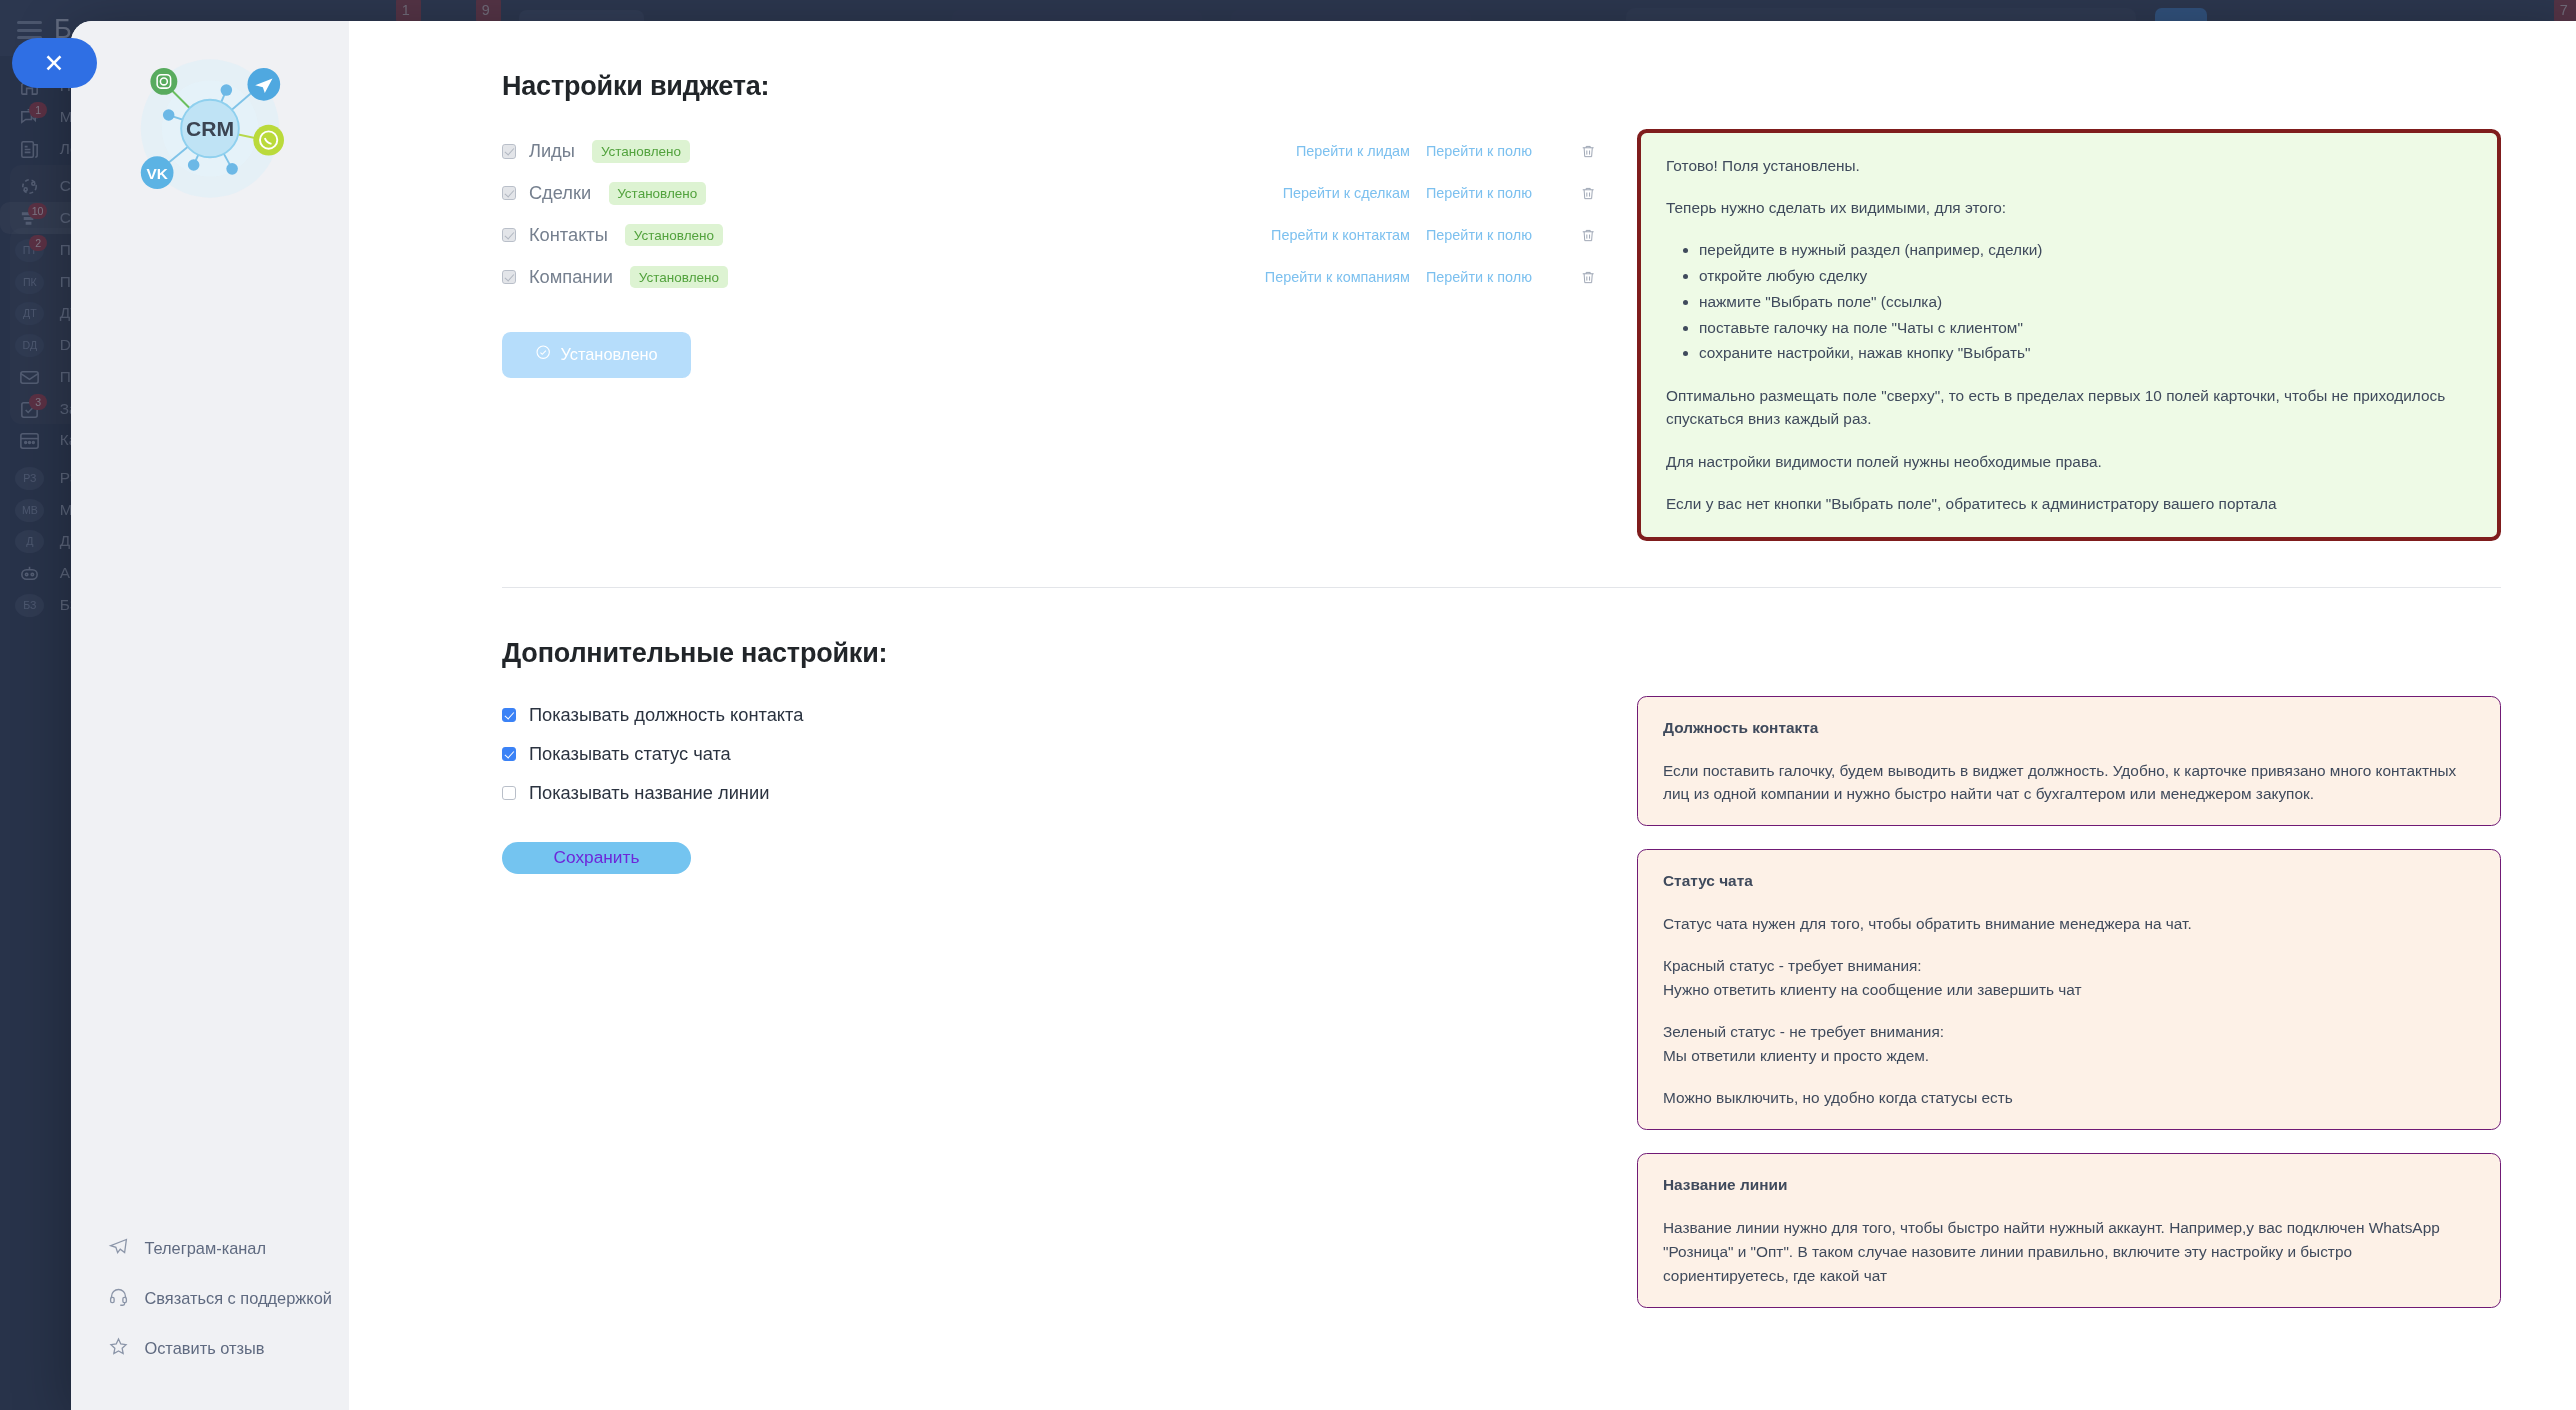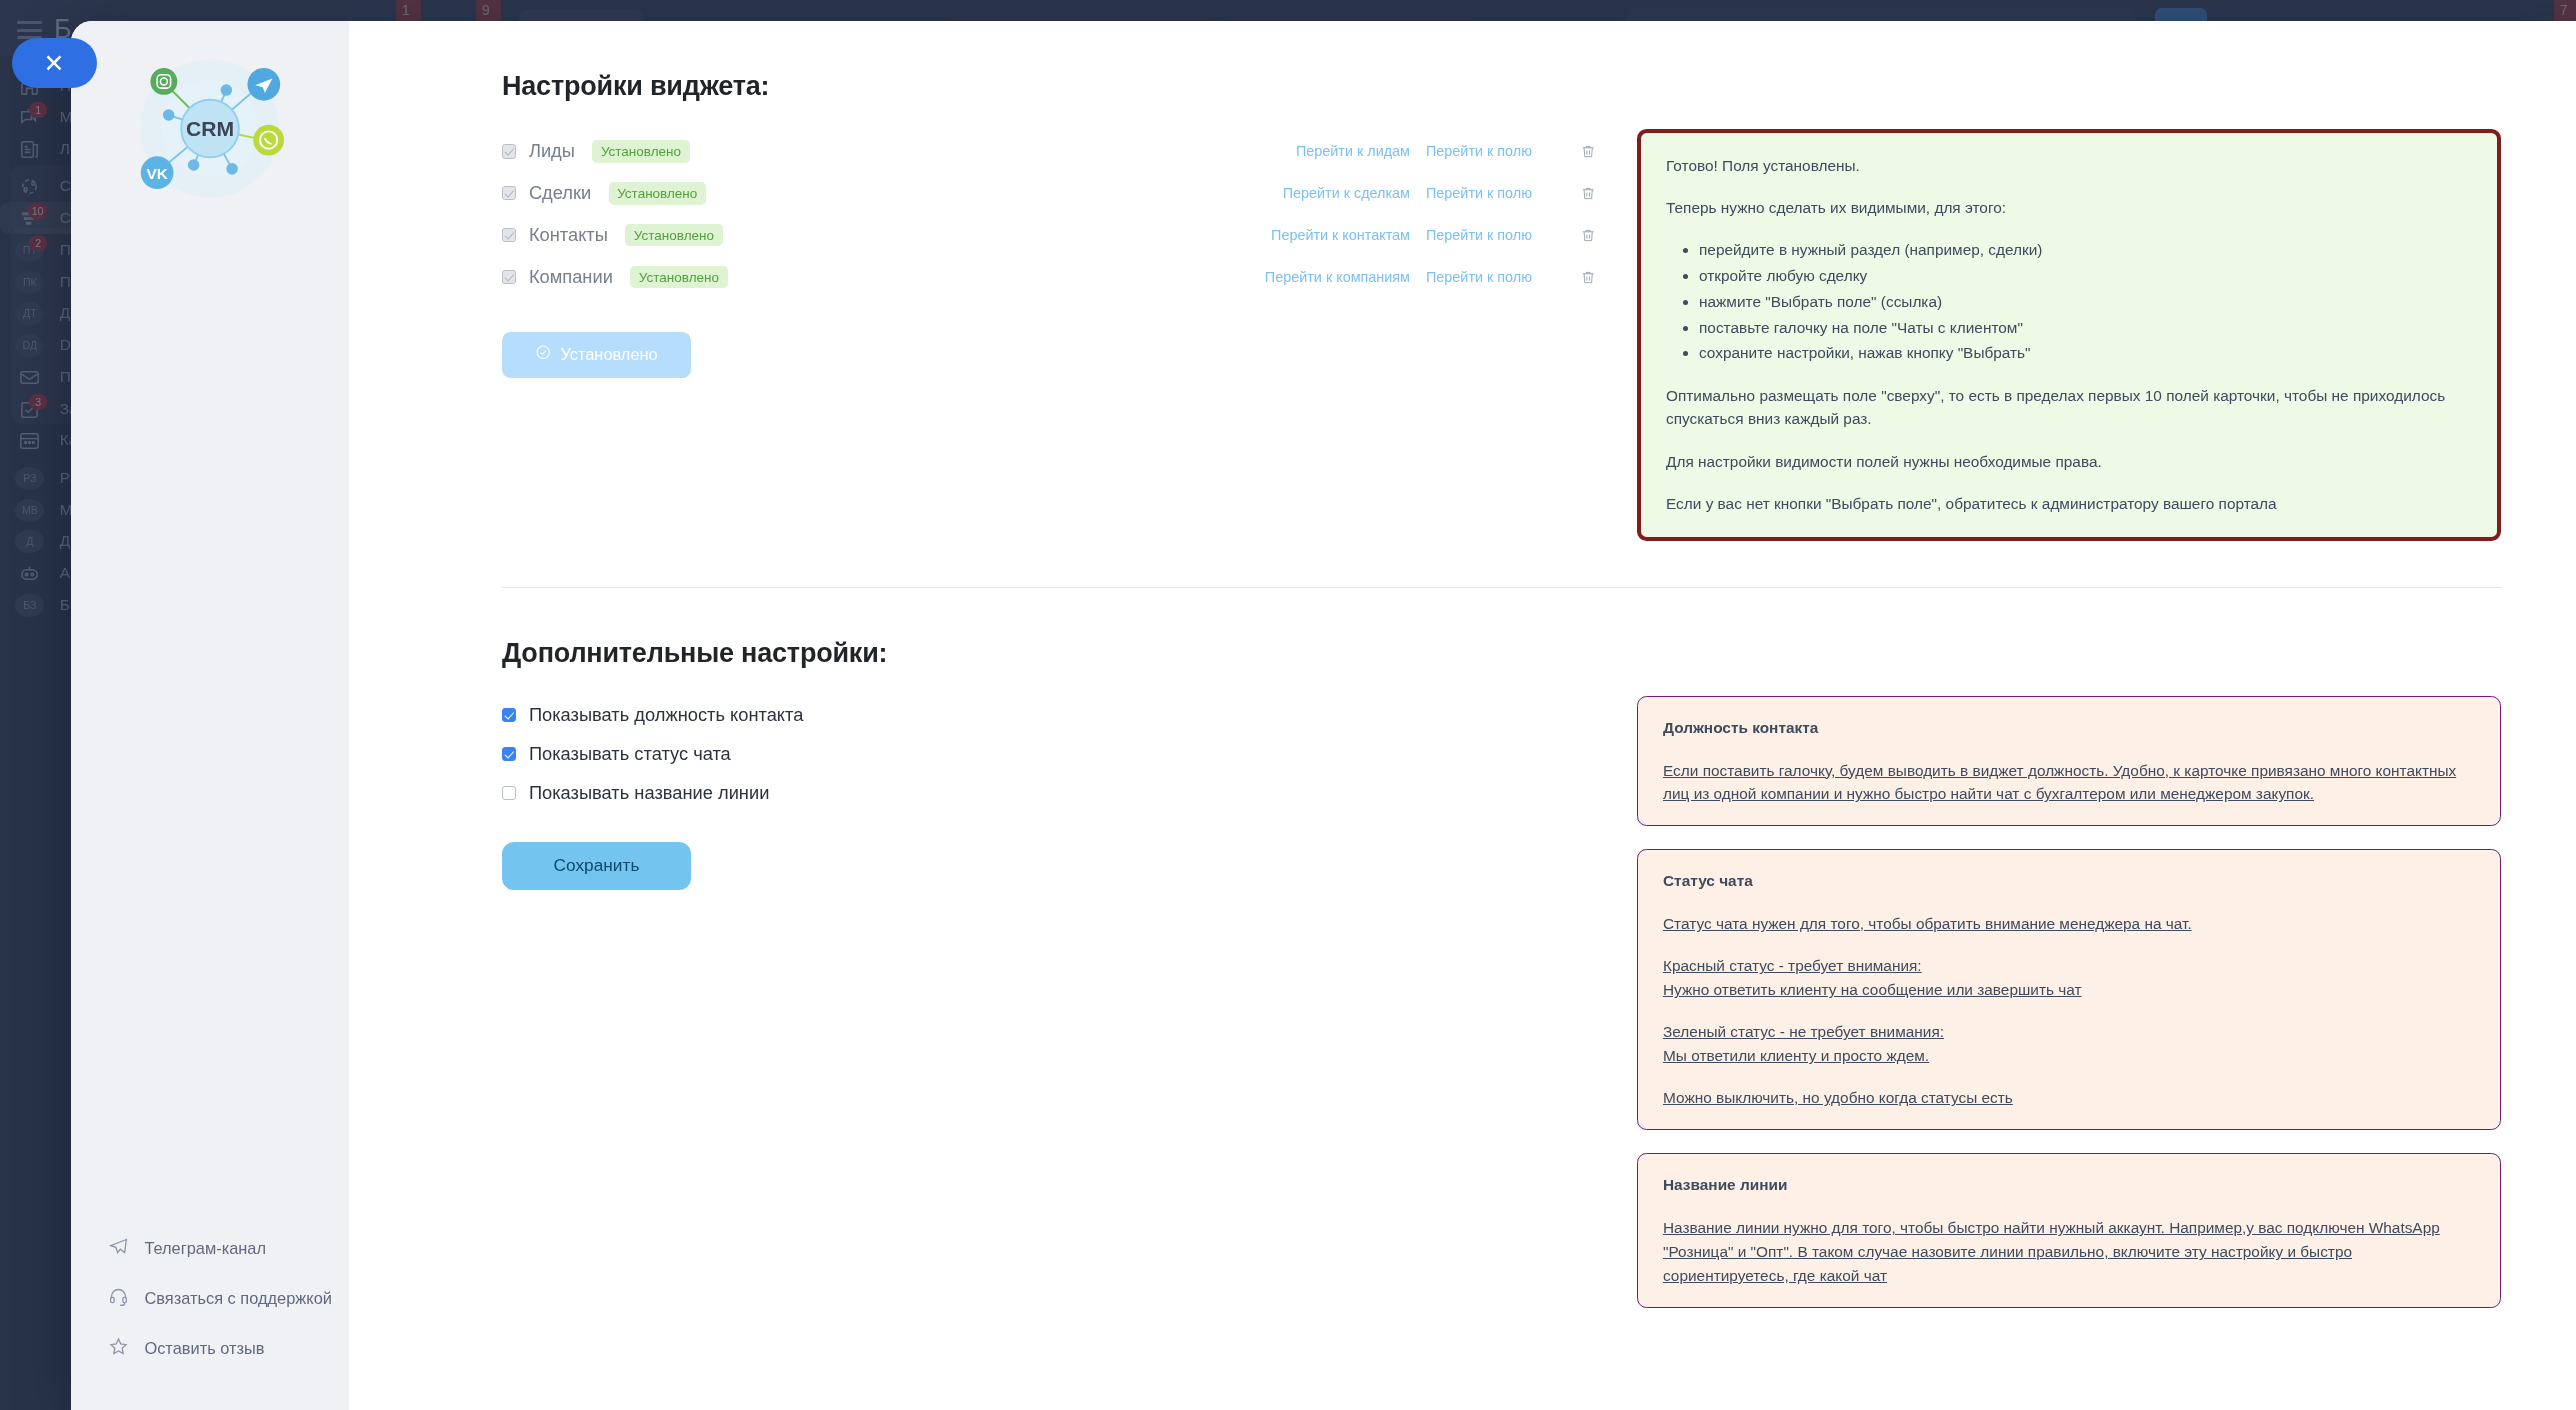--- a/index.html
+++ b/index.html
@@ -171,32 +171,32 @@
   }
   .extra-row .cbx.on { background: #3b82f6; border-color: #3b82f6; }
   .extra-row .cbx.on::after {
     content: ""; position: absolute; left: 4.3px; top: 1px;
     width: 3.8px; height: 7.7px; border: solid #fff;
     border-width: 0 1.9px 1.9px 0; transform: rotate(42deg);
   }
   .extra-row .exlabel { font-size: 18.3px; color: #2b3340; }
 
   .save-btn {
-    margin-top: 29px; width: 189px; height: 48px; border-radius: 12px;
-    background: #74c4f0; color: #0c4a6e; font-size: 17.3px; border: none;
+    margin-top: 29px; width: 189px; height: 32px; border-radius: 20px;
+    background: #74c4f0; color: #6d28d9; font-size: 17.3px; border: none;
     display: flex; align-items: center; justify-content: center;
   }
 
   .info-orange {
     background: #fdf1e7; border: 1px solid #701a75; border-radius: 9.6px;
     padding: 19px 25px; margin-bottom: 23px;
     color: #3f4a5c; font-size: 15.4px; line-height: 1.55;
   }
   .info-orange .oh { font-weight: bold; margin-bottom: 19px; }
-  .info-orange p { margin-bottom: 18.3px; text-decoration: underline; }
+  .info-orange p { margin-bottom: 18.3px; }
   .info-orange p:last-child { margin-bottom: 0; }
 
   .spacer-lg { height: 50px; }
 </style>
 </head>
 <body>
 
 <div class="app-bg">
 
   <div class="app-topbar">

